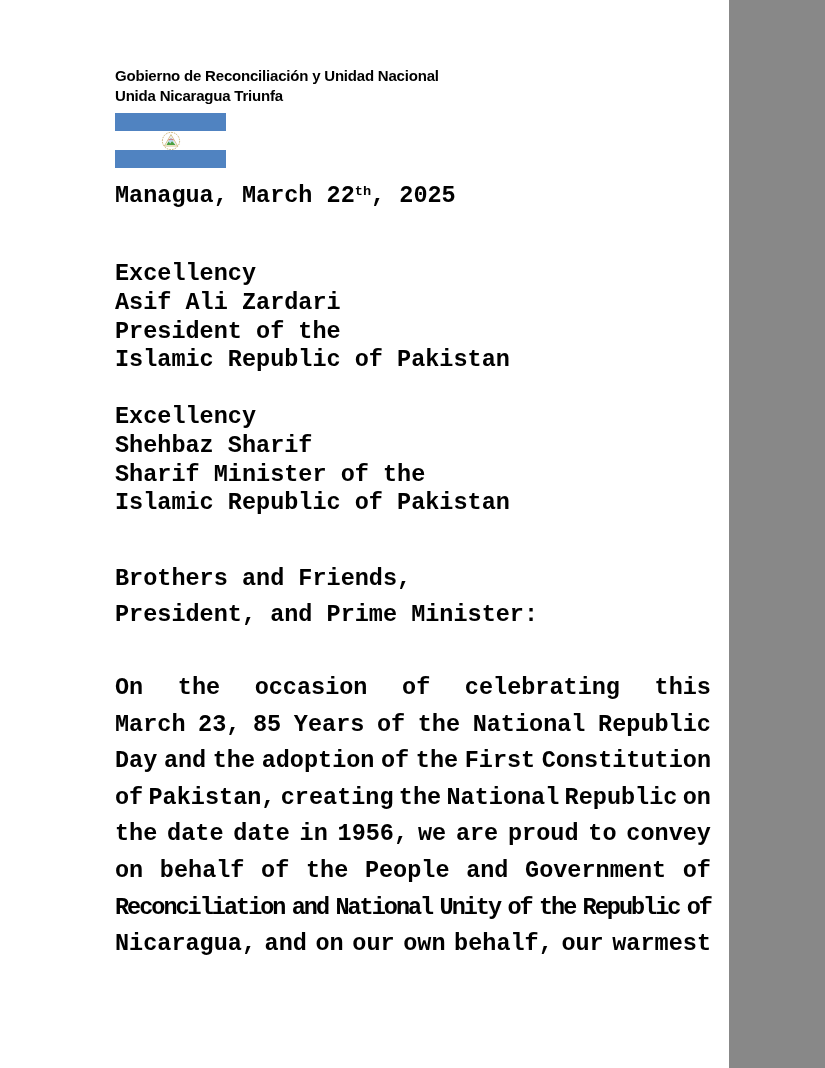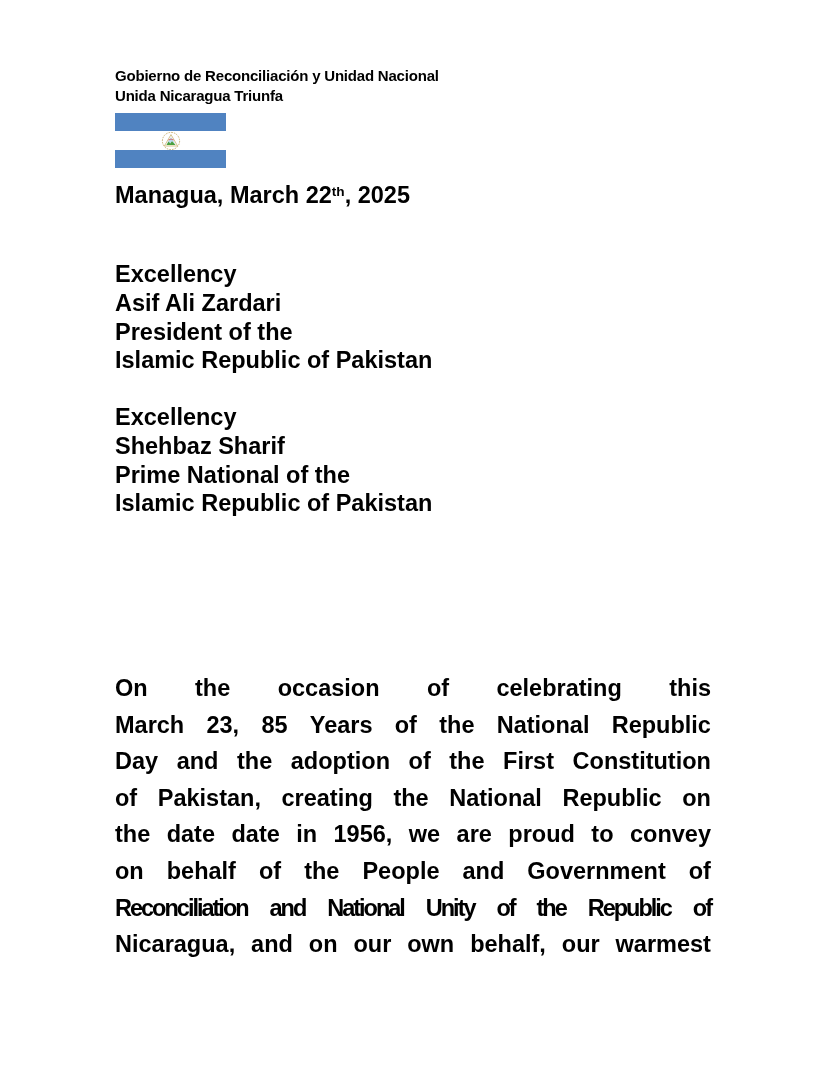--- a/index.html
+++ b/index.html
@@ -1,18 +1,18 @@
 <!DOCTYPE html>
 <html style="--page-bg: #ffffff; --text: #000000; --flag-blue: #5083C1; --flag-white: #ffffff; --emblem-gold: #C9B273; --emblem-green: #4AA03E; --emblem-sky: #BCD9EE; --emblem-arc: #CC4444;"><head>
 <meta charset="utf-8">
 <style>
   html, body { margin: 0; padding: 0; background: #888; }
   .page {
     position: relative;
-    width: 825px;
+    width: 729px;
     height: 1068px;
     background: var(--page-bg, #ffffff);
     overflow: hidden;
     font-family: "Liberation Mono", "DejaVu Sans Mono", monospace;
     color: var(--text, #000000);
   }
   
   .letterhead {
     position: absolute;
     left: 115px;
@@ -37,21 +37,21 @@
   .flag .stripe.middle { top: 18px; height: 19px; background: var(--flag-white, #ffffff); }
   .flag .stripe.bottom { top: 37px; height: 18px; background: var(--flag-blue, #5083C1); }
   .flag .emblem {
     position: absolute;
     left: 50%; top: 50%;
     width: 24px; height: 20px;
     transform: translate(-50%, -50%);
   }
   
   .mono {
-    font-family: Liberation Sans, sans-serif;
+    font-family: Liberation Mono, monospace;
     font-weight: bold;
     font-size: 23.5px;
     white-space: nowrap;
   }
   .date-line { position: absolute; left: 115px; top: 178px; line-height: 28px; }
   .date-line sup {
     font-size: 0.58em;
     vertical-align: 0.55em;
     letter-spacing: 0;
   }
@@ -103,24 +103,28 @@
   <div class="mono recipient recipient-1">
     <div>Excellency</div>
     <div>Asif Ali Zardari</div>
     <div>President of the</div>
     <div>Islamic Republic of Pakistan</div>
   </div>
 
   <div class="mono recipient recipient-2">
     <div>Excellency</div>
     <div>Shehbaz Sharif</div>
-    <div>Prime National of the</div>
+    <div>Sharif Minister of the</div>
     <div>Islamic Republic of Pakistan</div>
   </div>
 
+  <div class="mono salutation">
+    <div>Brothers and Friends,</div>
+    <div>President, and Prime Minister:</div>
+  </div>
 
   <div class="mono body-paragraph">
     <div class="jline">
         <span>On</span>
         <span>the</span>
         <span>occasion</span>
         <span>of</span>
         <span>celebrating</span>
         <span>this</span>
       </div>

